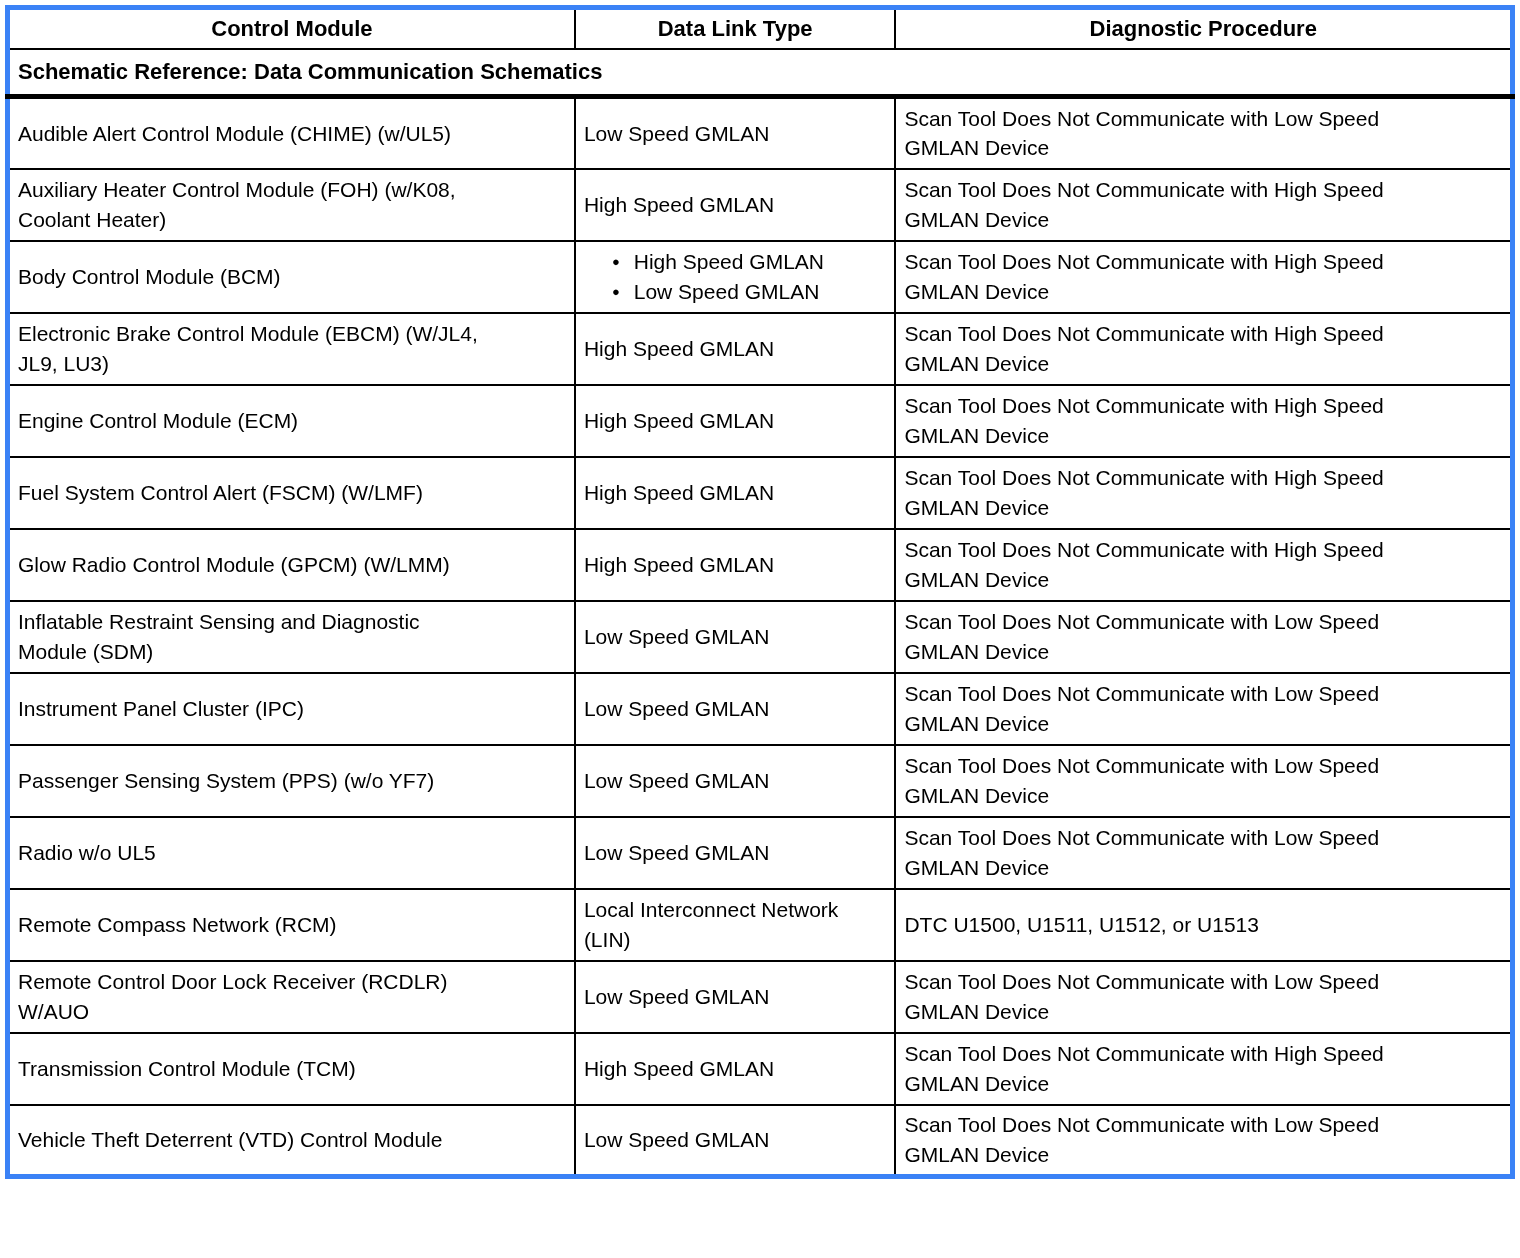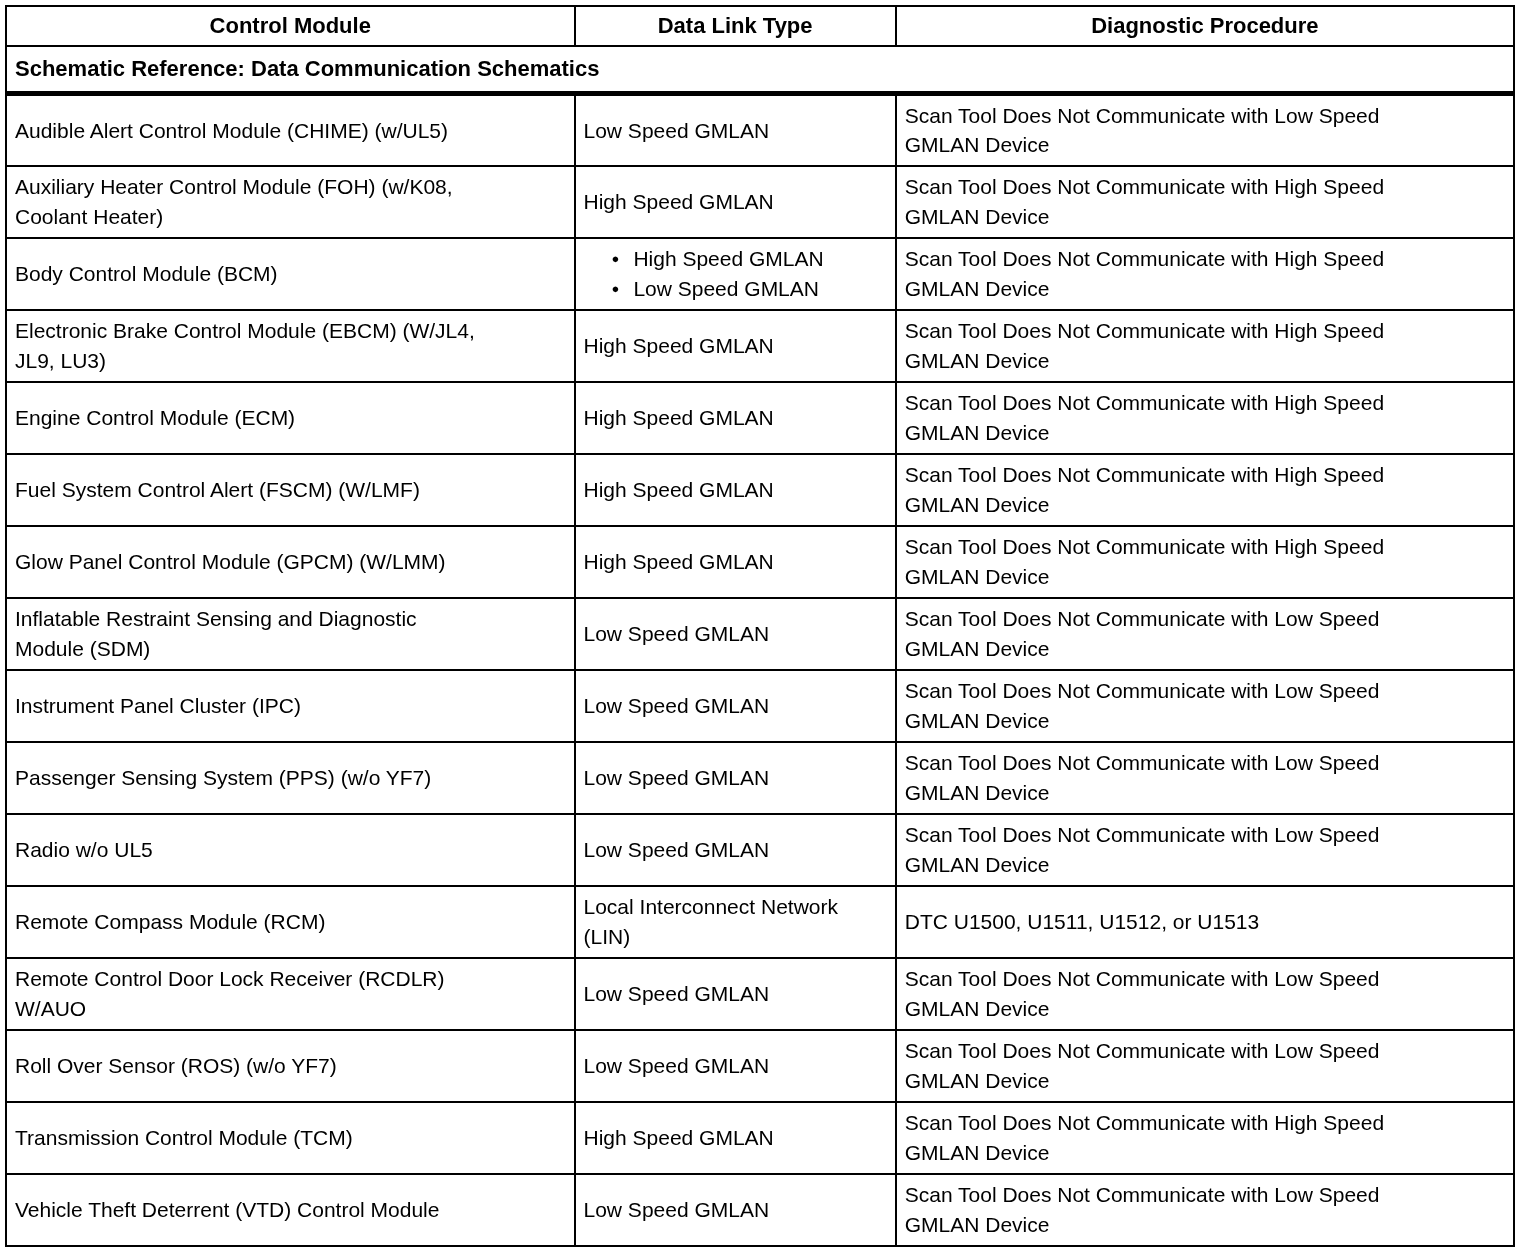--- a/index.html
+++ b/index.html
@@ -13,21 +13,21 @@
     box-sizing: border-box;
     padding: 5px;
     font-family: "Liberation Sans", sans-serif;
     color: #000000;
   }
   table {
     border-collapse: collapse;
     width: 100%;
     height: 1056px;
     table-layout: fixed;
-    border: 2px solid #3b82f6;
+    border: 5px solid #3b82f6;
     padding-left: 28px;
   }
   th, td {
     border: 2px solid #000000;
     vertical-align: middle;
     overflow: hidden;
   }
   th {
     font-size: 22px;
     font-weight: bold;
@@ -117,21 +117,21 @@
         <td>Scan Tool Does Not Communicate with High Speed
 GMLAN Device</td>
       </tr>
       <tr class="data-row">
         <td>Fuel System Control Alert (FSCM) (W/LMF)</td>
         <td class="link-cell">High Speed GMLAN</td>
         <td>Scan Tool Does Not Communicate with High Speed
 GMLAN Device</td>
       </tr>
       <tr class="data-row">
-        <td>Glow Panel Control Module (GPCM) (W/LMM)</td>
+        <td>Glow Radio Control Module (GPCM) (W/LMM)</td>
         <td class="link-cell">High Speed GMLAN</td>
         <td>Scan Tool Does Not Communicate with High Speed
 GMLAN Device</td>
       </tr>
       <tr class="data-row">
         <td>Inflatable Restraint Sensing and Diagnostic
 Module (SDM)</td>
         <td class="link-cell">Low Speed GMLAN</td>
         <td>Scan Tool Does Not Communicate with Low Speed
 GMLAN Device</td>
@@ -148,34 +148,28 @@
         <td>Scan Tool Does Not Communicate with Low Speed
 GMLAN Device</td>
       </tr>
       <tr class="data-row">
         <td>Radio w/o UL5</td>
         <td class="link-cell">Low Speed GMLAN</td>
         <td>Scan Tool Does Not Communicate with Low Speed
 GMLAN Device</td>
       </tr>
       <tr class="data-row">
-        <td>Remote Compass Module (RCM)</td>
+        <td>Remote Compass Network (RCM)</td>
         <td class="link-cell">Local Interconnect Network
 (LIN)</td>
         <td>DTC U1500, U1511, U1512, or U1513</td>
       </tr>
       <tr class="data-row">
         <td>Remote Control Door Lock Receiver (RCDLR)
 W/AUO</td>
-        <td class="link-cell">Low Speed GMLAN</td>
-        <td>Scan Tool Does Not Communicate with Low Speed
-GMLAN Device</td>
-      </tr>
-      <tr class="data-row">
-        <td>Roll Over Sensor (ROS) (w/o YF7)</td>
         <td class="link-cell">Low Speed GMLAN</td>
         <td>Scan Tool Does Not Communicate with Low Speed
 GMLAN Device</td>
       </tr>
       <tr class="data-row">
         <td>Transmission Control Module (TCM)</td>
         <td class="link-cell">High Speed GMLAN</td>
         <td>Scan Tool Does Not Communicate with High Speed
 GMLAN Device</td>
       </tr>

